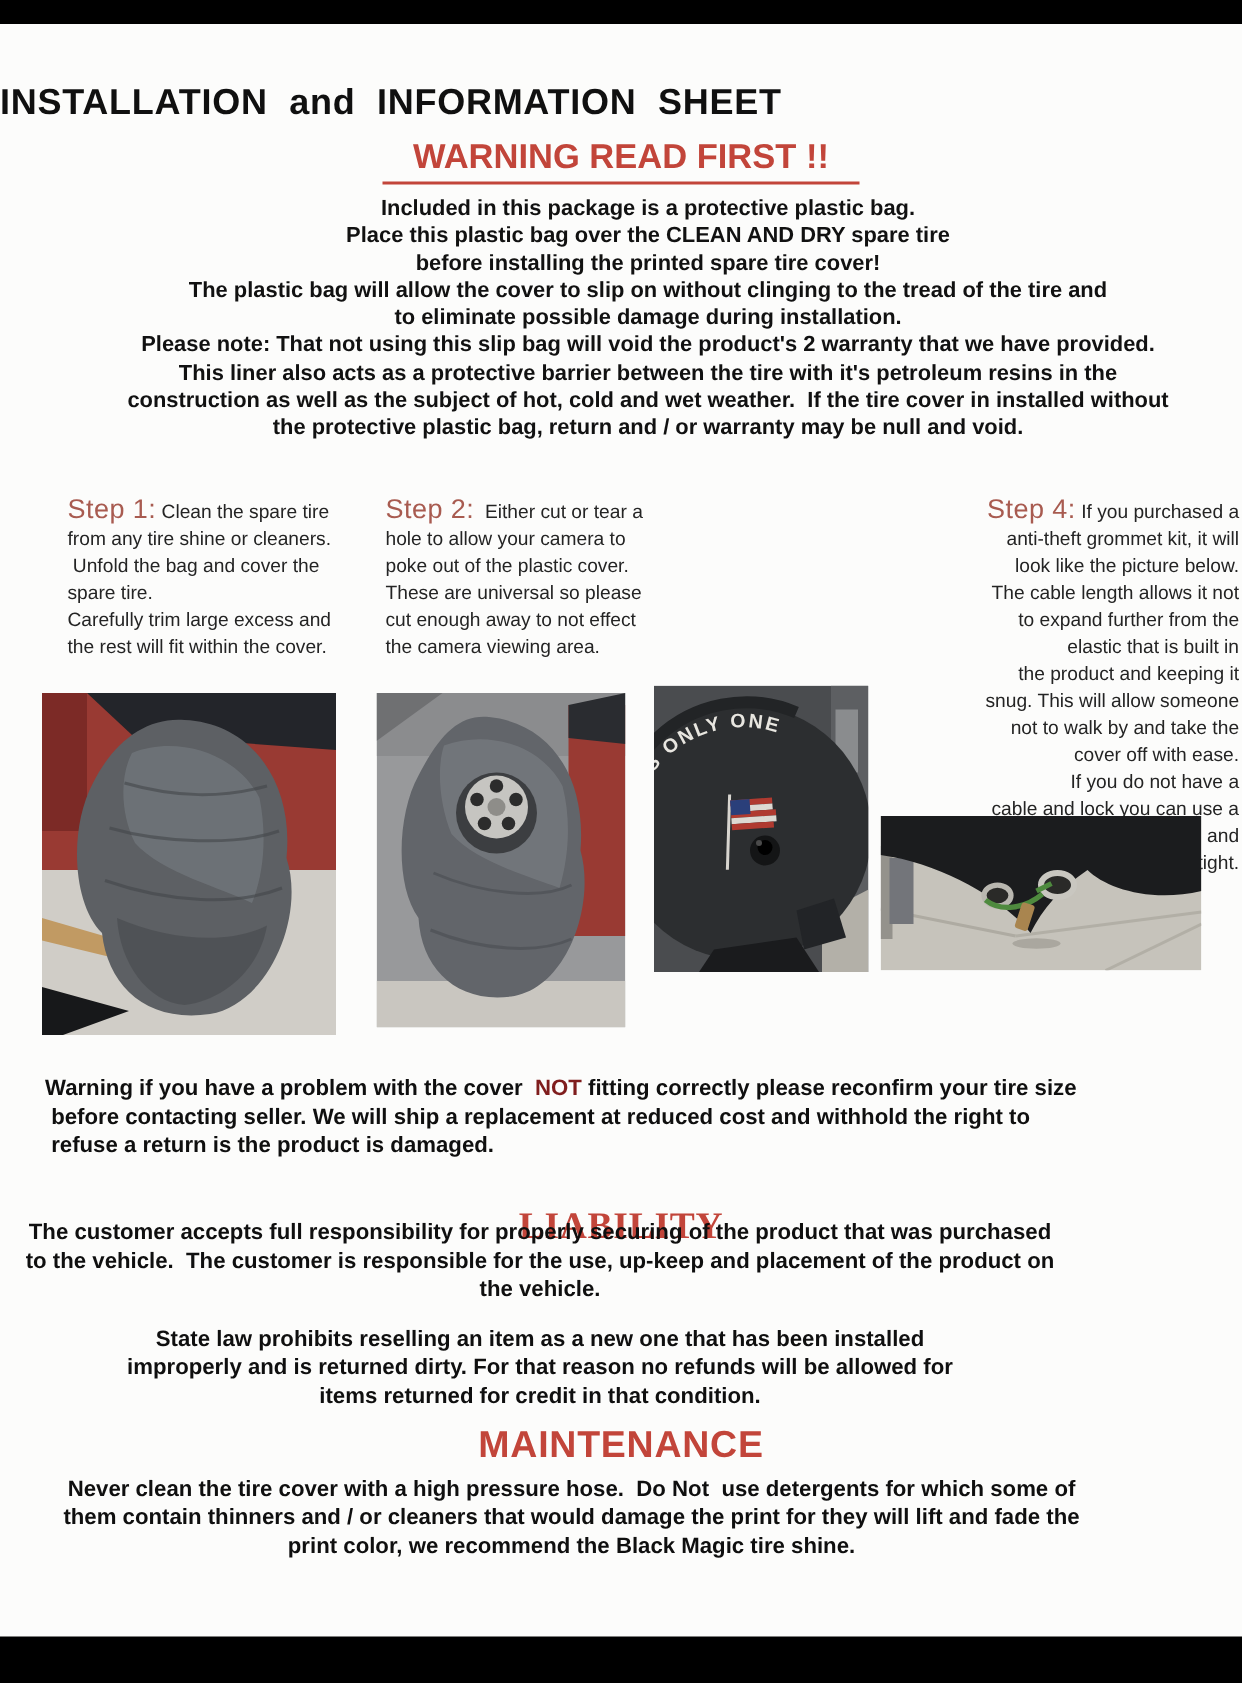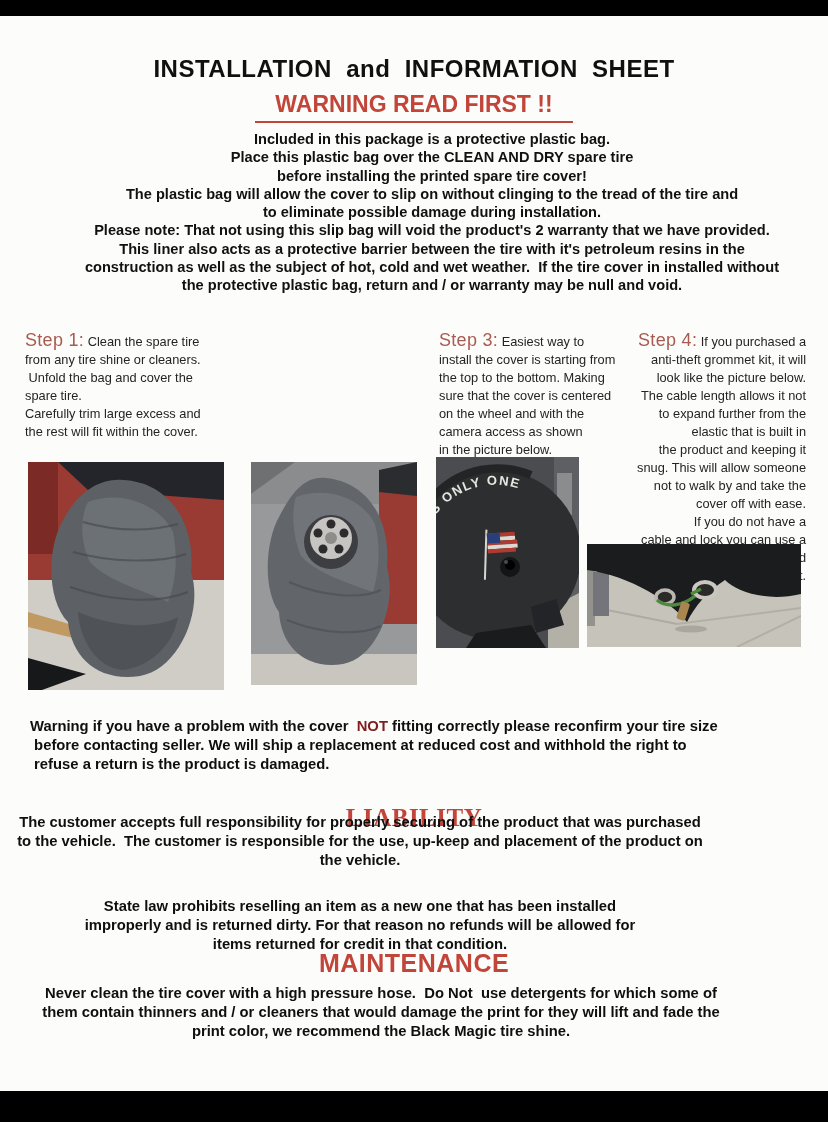--- a/index.html
+++ b/index.html
@@ -6,33 +6,33 @@
   body{
     width:828px;height:1122px;overflow:hidden;background:#fcfcfb;
     font-family:"Liberation Sans","DejaVu Sans",sans-serif;color:#0d0d0d;
   }
   .page{position:relative;width:828px;height:1122px;background:#fcfcfb;}
   .letterbox{position:absolute;left:0;width:828px;background:#000;}
   .letterbox.top{top:0;height:16px;}
   .letterbox.bottom{top:1091px;height:31px;}
 
   .doc-title{
-    position:absolute;top:55px;left:0;width:828px;text-align:center;
+    position:absolute;top:55px;left:0;width:828px;
     font-size:24px;font-weight:bold;letter-spacing:.5px;white-space:pre;color:#101010;
   }
   .warning-wrap{position:absolute;top:91px;left:0;width:828px;text-align:center;}
   .warning-heading{
     display:inline-block;font-size:23px;font-weight:bold;color:#c2453a;
     border-bottom:2px solid #c2453a;padding:0 20px 3px 20px;white-space:pre;
   }
   .intro{
     position:absolute;top:130px;left:0;width:828px;text-align:center;
     font-size:14.6px;font-weight:bold;line-height:18.3px;white-space:pre;color:#111;padding-left:18px;
   }
-  .step{position:absolute;top:332px;}
+  .step{position:absolute;top:332px;margin-left:20px;}
   .step-label{font-size:18px;line-height:14px;color:#a85b50;letter-spacing:.3px;}
   .step-text{font-size:12.8px;line-height:14px;color:#242424;white-space:pre;}
   .s1{left:25px;} .s2{left:237px;} .s3{left:439px;} .s4{left:637px;text-align:right;}
 
   .photo{position:absolute;overflow:hidden;}
   .photo svg{display:block;width:100%;height:100%;}
   .p1{left:28px;top:462px;width:196px;height:228px;}
   .p2{left:251px;top:462px;width:166px;height:223px;}
   .p3{left:436px;top:457px;width:143px;height:191px;}
   .p4{left:587px;top:544px;width:214px;height:103px;}
@@ -44,21 +44,21 @@
   .fit-warning .hl{color:#7f1d1d;}
   .red-heading{
     position:absolute;left:0;width:828px;text-align:center;
     font-size:25px;font-weight:bold;color:#c2453a;letter-spacing:.5px;
   }
   .h-liability{top:804px;font-family:Liberation Serif, serif;} .h-maintenance{top:949px;text-align:center;}
   .center-para{
     position:absolute;left:0;width:720px;text-align:center;
     font-size:14.8px;font-weight:bold;line-height:19px;white-space:pre;color:#0f0f0f;
   }
-  .p-liability{top:813px;} .p-resale{top:884px;margin-top:13px;} .p-maintenance{top:984px;padding-left:21px;}
+  .p-liability{top:813px;} .p-resale{top:884px;} .p-maintenance{top:984px;padding-left:21px;}
 </style>
 </head>
 <body>
 
 <div class="page">
 
   <div class="letterbox top"></div>
 
   <div class="doc-title">INSTALLATION  and  INFORMATION  SHEET</div>
 
@@ -77,28 +77,27 @@
 the protective plastic bag, return and / or warranty may be null and void.</div>
 
   <div class="step s1">
     <span class="step-label">Step 1:</span><span class="step-text"> Clean the spare tire
 from any tire shine or cleaners.
  Unfold the bag and cover the
 spare tire.
 Carefully trim large excess and
 the rest will fit within the cover.</span>
   </div>
-  <div class="step s3">
-    <span class="step-label">Step 3:</span><span class="step-text"> Easiest way to
-install the cover is starting from
-the top to the bottom. Making
-sure that the cover is centered
-on the wheel and with the
-camera access as shown
-in the picture below.</span>
+  <div class="step s2">
+    <span class="step-label">Step 2:</span><span class="step-text">  Either cut or tear a
+hole to allow your camera to
+poke out of the plastic cover.
+These are universal so please
+cut enough away to not effect
+the camera viewing area.</span>
   </div>
   <div class="step s4">
     <span class="step-label">Step 4:</span><span class="step-text"> If you purchased a
 anti-theft grommet kit, it will
 look like the picture below.
 The cable length allows it not
 to expand further from the
 elastic that is built in
 the product and keeping it
 snug. This will allow someone

